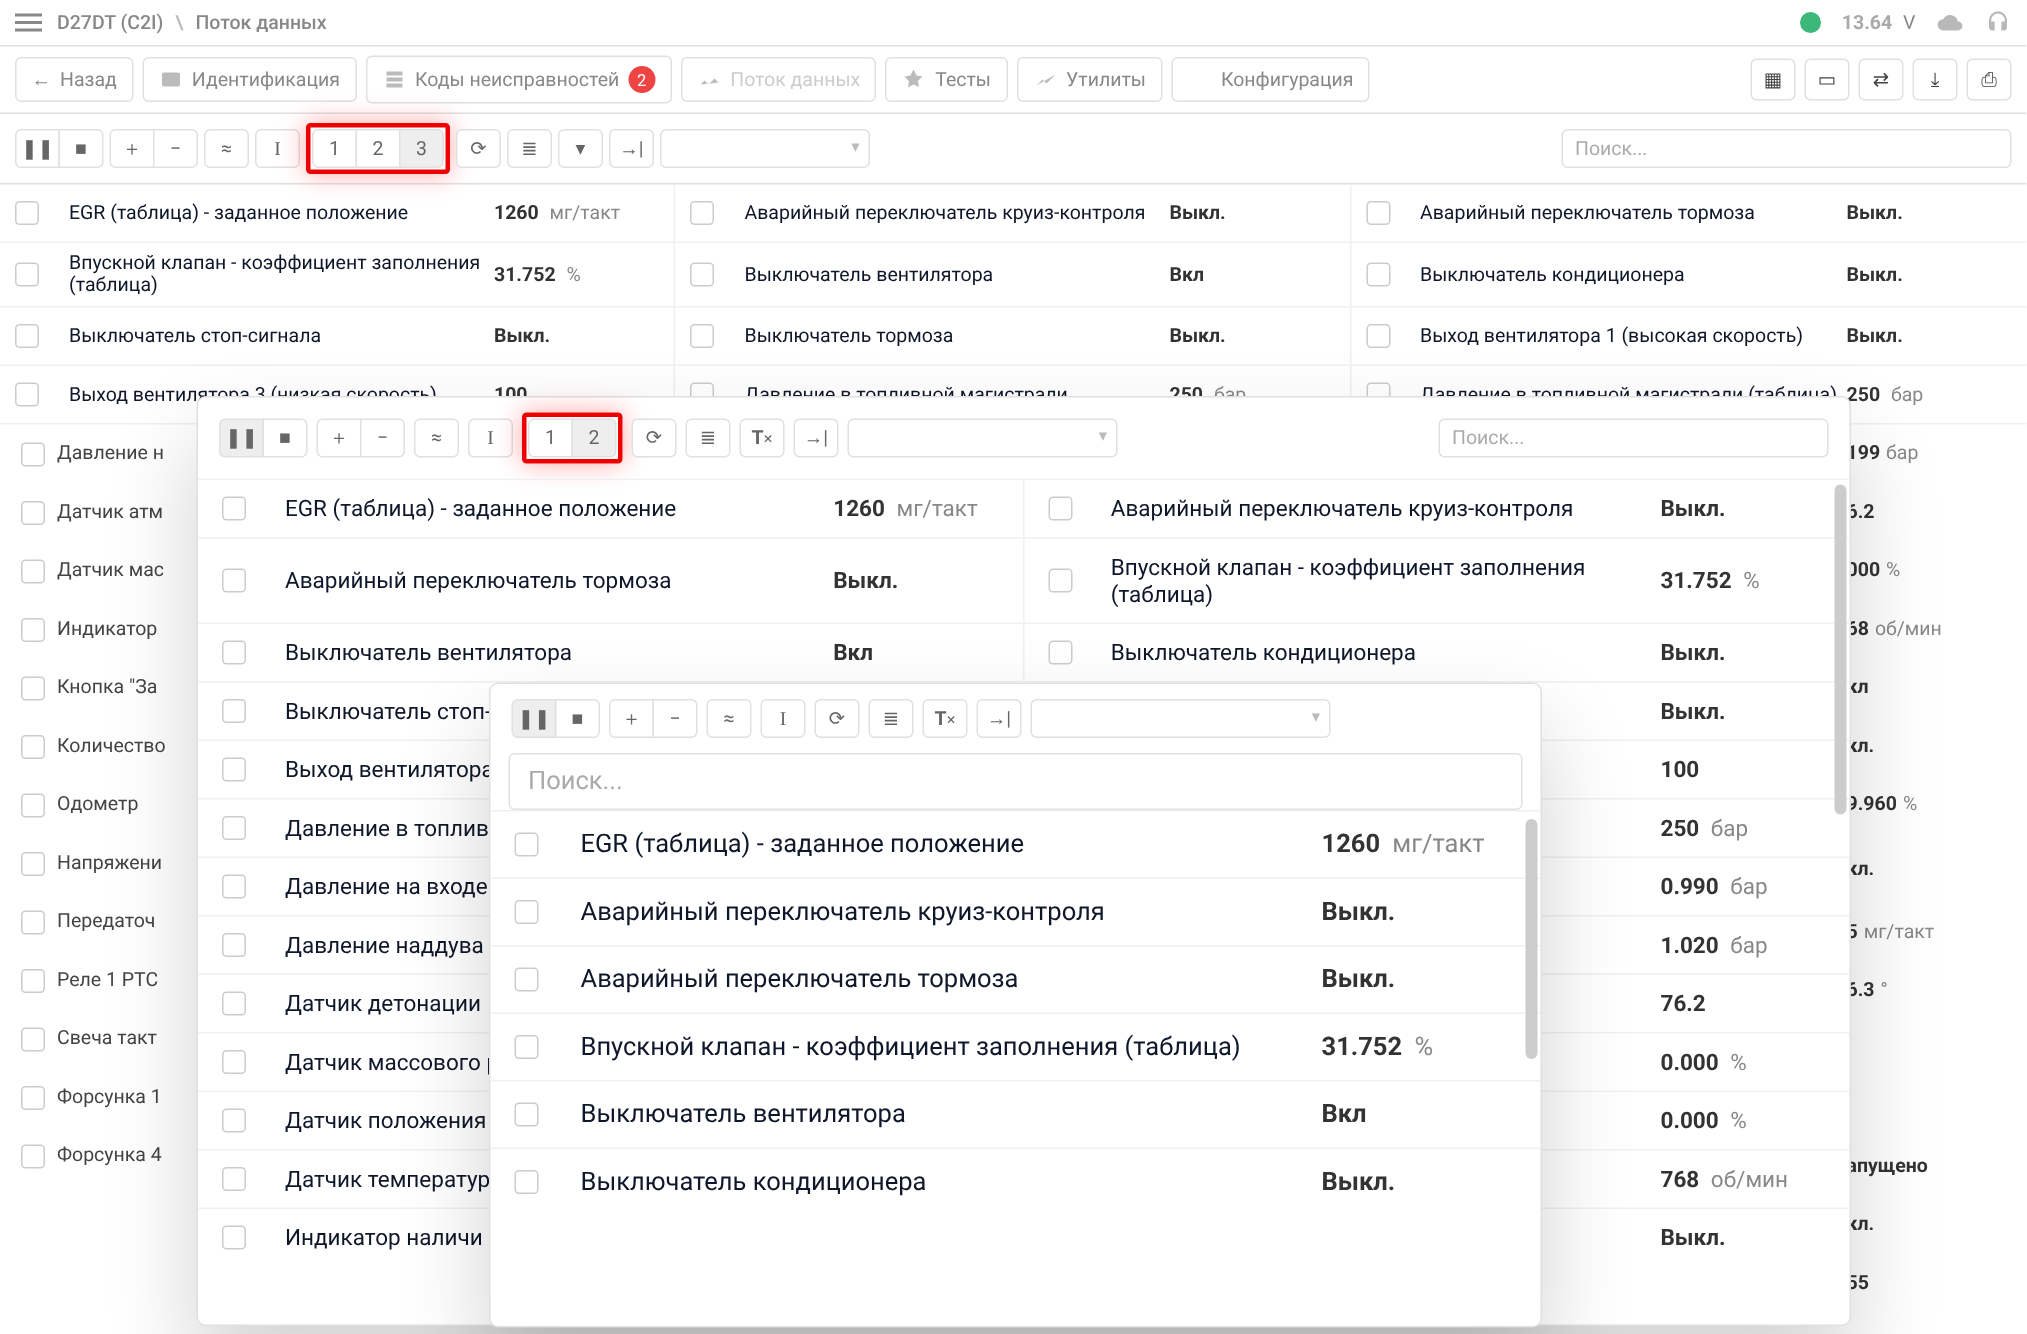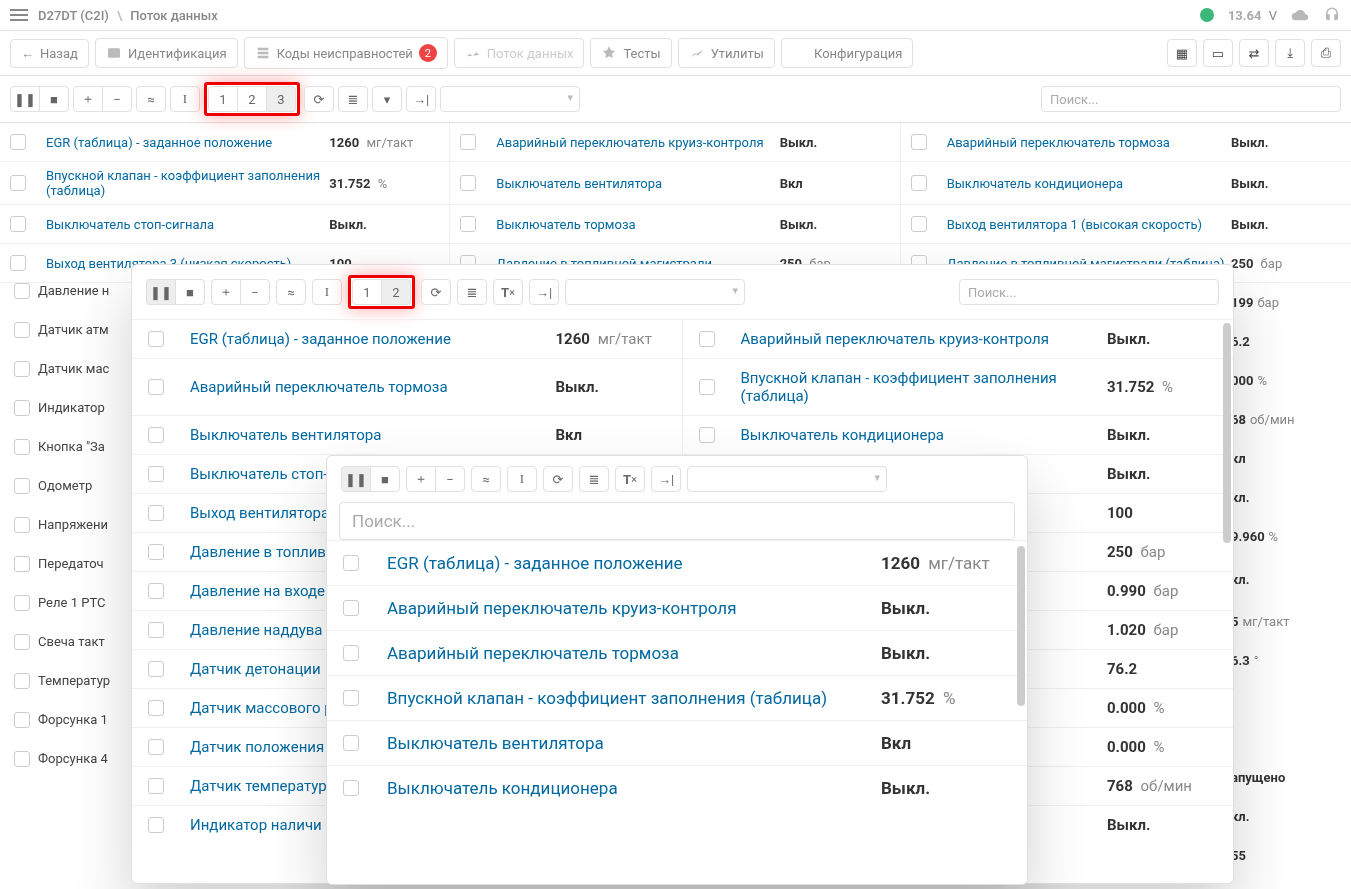--- a/index.html
+++ b/index.html
@@ -35,21 +35,21 @@
   .sel::after { content:"▾"; position:absolute; right:6px; top:4px; color:#bbb; font-size:11px; }
   .search { margin-left:auto; height:26px; border:1px solid var(--bd); border-radius:4px; padding:0 8px; width:300px; color:#aaa; display:flex; align-items:center; }
 
   .grid { width:100%; }
   .row { display:grid; grid-template-columns:repeat(3, 1fr); border-bottom:1px solid #eef0f1; }
   .cell { display:grid; grid-template-columns:30px 1fr 110px; align-items:center; border-right:1px solid #eef0f1; padding:6px 10px; min-height:38px; gap:6px; }
   .cell:last-child { border-right:none; }
   .ck { width:16px; height:16px; border:1px solid #ccc; border-radius:3px; }
   .val { font-weight:700; color:#333; white-space:nowrap; }
   .unit { color:#888; font-weight:400; margin-left:4px; }
-  .pname { color:#0369a1; }
+  .pname { color:#0f172a; }
 
   
   .panel { position:absolute; background:#fff; border:1px solid var(--bd); border-radius:6px; box-shadow:0 30px 60px rgba(0,0,0,0.18); }
   .p1 { left:131px; top:264px; width:1103px; height:620px; display:flex; flex-direction:column; }
   .p2 { left:326px; top:455px; width:702px; height:430px; display:flex; flex-direction:column; }
   .p1 .toolbar, .p2 .toolbar { border-bottom:none; padding:10px 14px; }
   .p1 .toolbar { gap:6px; }
   .p2 .toolbar { gap:6px; }
   .p1body, .p2body { overflow:hidden; flex:1; position:relative; }
   .p1 .row2 { display:grid; grid-template-columns:1fr 1fr; border-top:1px solid #eef0f1; }
@@ -62,21 +62,21 @@
   .p1 .search, .p2 .search { width:260px; }
   .p2 .searchbar { border:1px solid var(--bd); border-radius:4px; padding:8px 12px; margin:0 12px; color:#aaa; font-size:17px; }
 
   
   .underwrap { position:relative; }
   .rightvals { position:absolute; right:0; top:0; width:120px; }
   .rv { height:39px; display:flex; align-items:center; padding-right:14px; font-weight:700; color:#333; }
   .rv.tall { height:46px; }
   .rv .unit { font-weight:400; }
   .leftnames { position:absolute; left:0; top:0; width:135px; }
-  .ln { height:39px; display:flex; gap:8px; padding-left:14px; }
+  .ln { height:39px; display:flex; align-items:center; gap:8px; padding-left:14px; }
   .ln.tall { height:46px; }
   .ln .ck { flex:0 0 auto; }
   .ln span.txt { color:#444; white-space:nowrap; overflow:hidden; }
   svg { display:block; }
 </style>
 </head>
 <body>
 
 <div class="header">
   <span class="hamb"></span>
@@ -261,41 +261,41 @@
       <div class="ln">
         <span class="ck"></span>
         <span class="txt">Индикатор</span>
       </div>
       <div class="ln">
         <span class="ck"></span>
         <span class="txt">Кнопка "За</span>
       </div>
       <div class="ln">
         <span class="ck"></span>
+        <span class="txt">Количество</span>
+      </div>
+      <div class="ln">
+        <span class="ck"></span>
         <span class="txt">Одометр</span>
       </div>
       <div class="ln">
         <span class="ck"></span>
         <span class="txt">Напряжени</span>
       </div>
       <div class="ln">
         <span class="ck"></span>
         <span class="txt">Передаточ</span>
       </div>
       <div class="ln">
         <span class="ck"></span>
         <span class="txt">Реле 1 PTC</span>
       </div>
       <div class="ln">
         <span class="ck"></span>
         <span class="txt">Свеча такт</span>
-      </div>
-      <div class="ln">
-        <span class="ck"></span>
-        <span class="txt">Температур</span>
       </div>
       <div class="ln">
         <span class="ck"></span>
         <span class="txt">Форсунка 1</span>
       </div>
       <div class="ln">
         <span class="ck"></span>
         <span class="txt">Форсунка 4</span>
       </div>
     </div>

